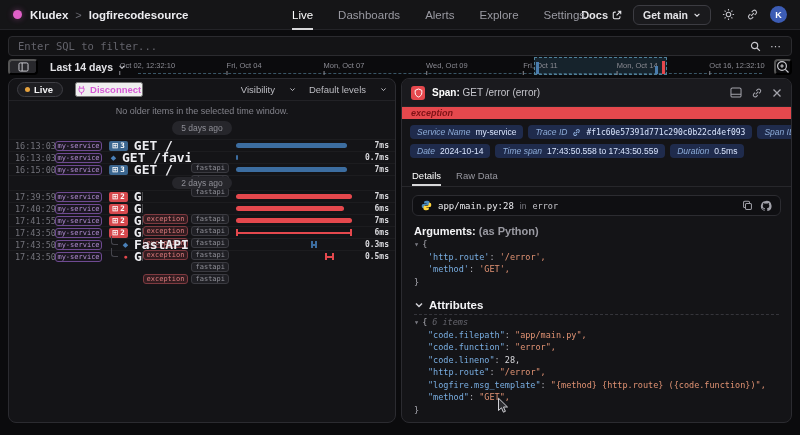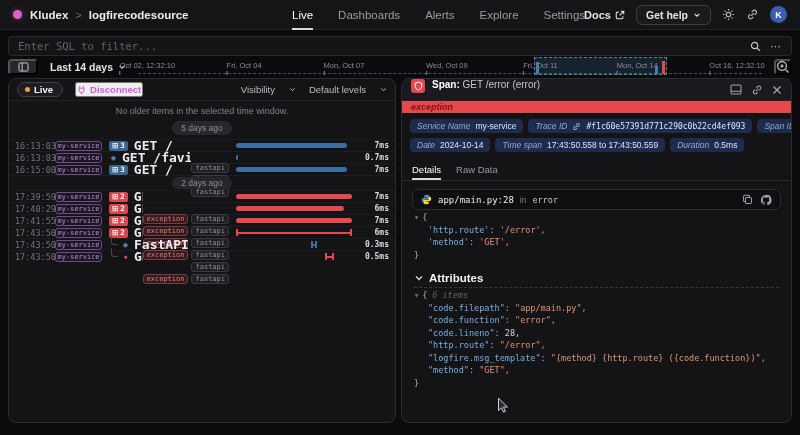--- a/index.html
+++ b/index.html
@@ -90,21 +90,21 @@
   .bar.bracket { height:2px; top:4.5px; }
   .bar.bracket::before, .bar.bracket::after { content:""; position:absolute; top:-2.5px; width:2px; height:7px; background:inherit; }
   .bar.bracket::before { left:0; } .bar.bracket::after { right:0; }
   .bar.blue { background:#3c6da0; } .bar.red { background:#e5484d; }
   .dur { flex:none; width:30px; text-align:right; font-family:"DejaVu Sans Mono",monospace; font-weight:bold;
          font-size:8px; color:#d8d8dc; }
   .divider-row { height:15px; display:flex; align-items:center; justify-content:center; border-top:1px solid rgba(255,255,255,0.035); }
   .divider-pill { background:#26262b; color:#8e8e96; border-radius:999px; padding:1px 9px; font-size:8.5px; }
 
   
-  .rp-head { height:22px; display:flex; gap:7px; padding:0 9px; background:#1a1a1e; border-bottom:1px solid #232327; }
+  .rp-head { height:28px; display:flex; align-items:center; gap:7px; padding:0 9px; background:#1a1a1e; border-bottom:1px solid #232327; }
   .err-icon { width:14px; height:14px; border-radius:3px; background:#e5484d; display:flex; align-items:center; justify-content:center; flex:none;}
   .rp-title { font-size:10px; white-space:nowrap; overflow:hidden; }
   .rp-title .kind { font-weight:bold; color:#ffffff; }
   .rp-title .val { color:#c6c6cc; }
   .rp-head-icons { margin-left:auto; display:flex; gap:9px; color:#a4a4ac; align-items:center; }
   .banner { background:#e5484d; color:#7e1216; font-style:italic; font-weight:bold; font-size:9px; padding:1px 9px; }
   .meta { padding:6px 8px 2px; }
   .meta-line { display:flex; gap:5px; margin-bottom:5px; flex-wrap:nowrap; }
   .mpill { background:#1f2b4c; border-radius:4px; padding:2px 7px; font-size:8.5px; display:flex; gap:5px; align-items:center; white-space:nowrap; }
   .mpill .lbl { font-style:italic; color:#8dacd8; }
@@ -153,21 +153,21 @@
 
   <div class="nav-right">
     <a class="docs-link">
       <span>Docs</span>
       <svg width="10" height="10" viewBox="0 0 12 12" fill="none" stroke="currentColor" stroke-width="1.3">
           <path d="M4.5 2.5H3A1.5 1.5 0 0 0 1.5 4v5A1.5 1.5 0 0 0 3 10.5h5A1.5 1.5 0 0 0 9.5 9V7.5"></path>
           <path d="M7 1.5h3.5V5M10.5 1.5 5.5 6.5"></path>
         </svg>
     </a>
     <button class="gethelp-btn">
-      <span>Get help</span>
+      <span>Get main</span>
       <svg width="8" height="8" viewBox="0 0 10 10" fill="none" stroke="currentColor" stroke-width="1.4">
           <path d="M2 3.5l3 3 3-3"></path>
         </svg>
     </button>
     <span class="icon-btn">
       <svg width="13" height="13" viewBox="0 0 14 14" fill="none" stroke="currentColor" stroke-width="1.2">
           <circle cx="7" cy="7" r="2.4"></circle>
           <path d="M7 1v1.6M7 11.4V13M1 7h1.6M11.4 7H13M2.8 2.8l1.1 1.1M10.1 10.1l1.1 1.1M11.2 2.8l-1.1 1.1M3.9 10.1l-1.1 1.1"></path>
         </svg>
     </span>
@@ -529,20 +529,24 @@
       <svg width="11" height="11" viewBox="0 0 12 12" fill="none" stroke="currentColor" stroke-width="1.1">
           <rect x="3.8" y="3.8" width="6.5" height="6.5" rx="1.2"></rect>
           <path d="M8.2 3.8V2.6A1.2 1.2 0 0 0 7 1.4H2.9a1.2 1.2 0 0 0-1.2 1.2V7a1.2 1.2 0 0 0 1.2 1.2h1.2"></path>
         </svg>
       <svg width="12" height="12" viewBox="0 0 12 12">
           <path fill="currentColor" d="M6 .9a5.1 5.1 0 0 0-1.6 9.95c.25.05.35-.11.35-.24v-.86c-1.42.31-1.72-.6-1.72-.6-.23-.59-.57-.75-.57-.75-.46-.32.04-.31.04-.31.51.04.78.52.78.52.46.78 1.2.56 1.5.43.04-.33.18-.56.32-.69-1.13-.13-2.33-.57-2.33-2.52 0-.56.2-1.01.52-1.37-.05-.13-.23-.65.05-1.35 0 0 .43-.14 1.4.52a4.9 4.9 0 0 1 2.56 0c.97-.66 1.4-.52 1.4-.52.28.7.1 1.22.05 1.35.33.36.52.81.52 1.37 0 1.96-1.2 2.39-2.34 2.51.18.16.35.47.35.95v1.4c0 .14.09.3.35.25A5.1 5.1 0 0 0 6 .9z"></path>
         </svg>
     </span>
   </div>
 
+  <div class="sect-title">
+    <span>Arguments:</span>
+    <span class="sub">(as Python)</span>
+  </div>
   <div class="codeblock" id="args-block">
       <div class="fold-line"><span class="fold">▾</span><span class="p">{</span></div>
       <div class="cl"><span class="k">'http.route'</span><span class="p">: </span><span class="v s">'/error',</span></div>
       <div class="cl"><span class="k">'method'</span><span class="p">: </span><span class="v s">'GET',</span></div>
       <div class="fold-line p">}</div>
     </div>
 
   <div class="attr-head">
     <svg width="10" height="10" viewBox="0 0 10 10" fill="none" stroke="currentColor" stroke-width="1.5">
         <path d="M2 3.5l3 3 3-3"></path>

